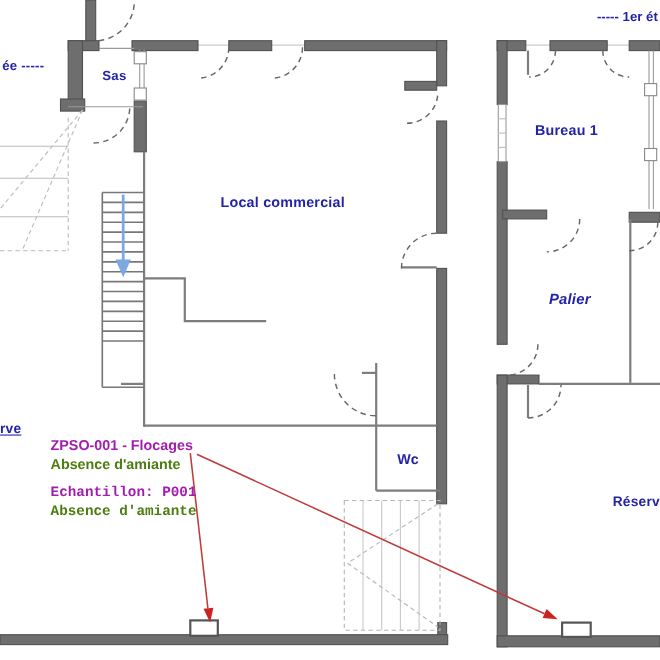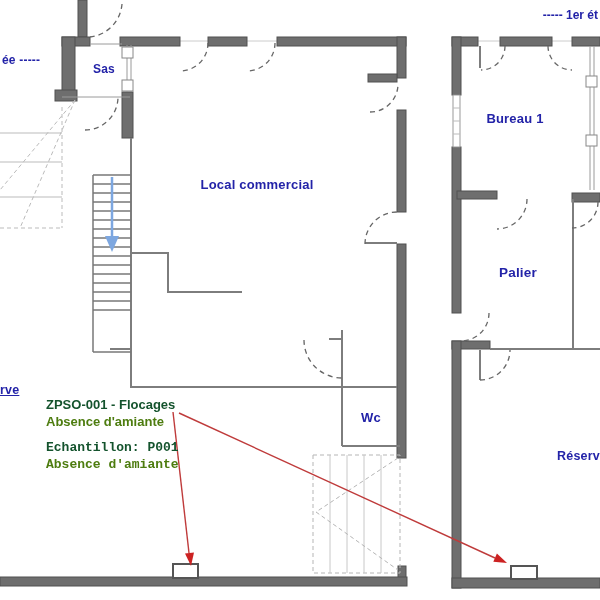--- a/index.html
+++ b/index.html
@@ -17,30 +17,30 @@
     color:#2323a8;
     white-space:nowrap;
     transform:translate(-50%,-50%);
     letter-spacing:.2px;
   }
   .lbl.edge{transform:translateY(-50%);}
   .lbl-sas{left:104px;top:69px;font-size:12px;}
   .lbl-local{left:257px;top:184px;font-size:13px;}
   .lbl-wc{left:371px;top:417px;font-size:13px;}
   .lbl-bureau{left:515px;top:118px;font-size:13px;}
-  .lbl-palier{left:518px;top:272px;font-size:13.5px;}
+  .lbl-palier{left:518px;top:272px;font-size:13.5px;font-style:italic;}
   .lbl-reserv{left:557px;top:456px;font-size:12.5px;}
   .lbl-rve{left:0px;top:390px;font-size:12.5px;text-decoration:underline;}
   .lbl-gf{left:2px;top:60px;font-size:12px;}
   .lbl-ff{right:2px;top:15px;font-size:12px;text-align:left;transform:translateY(-50%);position:absolute;font-weight:bold;color:#2323a8;white-space:nowrap;}
   .annot{
     position:absolute;left:46px;top:396px;
     font-size:13px;font-weight:bold;line-height:17px;
   }
-  .annot .t{color:#14532d;}
+  .annot .t{color:#a21caf;}
   .annot .b{color:#4d7c0f;}
   .annot .para2{margin-top:9px;font-family:Liberation Mono, monospace;}
 </style>
 </head>
 <body>
 
 <div class="canvas">
 
   <svg width="600" height="600" viewBox="0 0 600 600">
 

